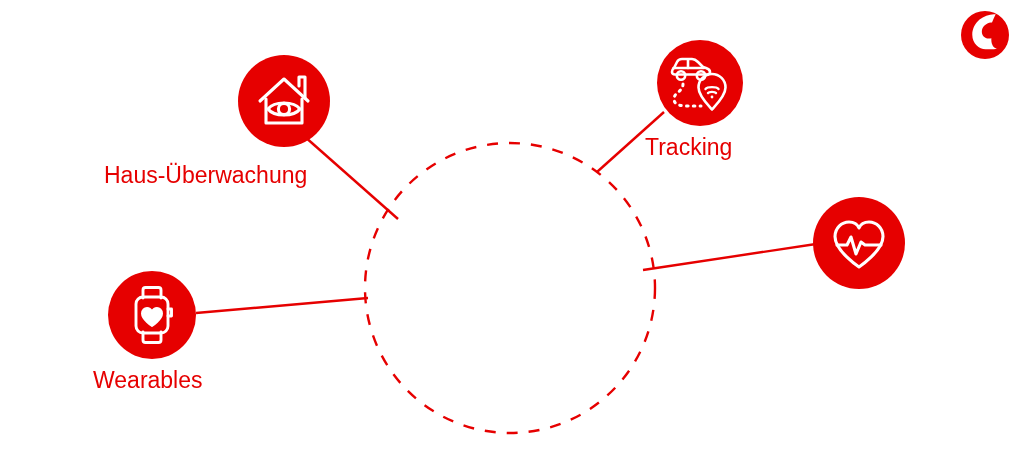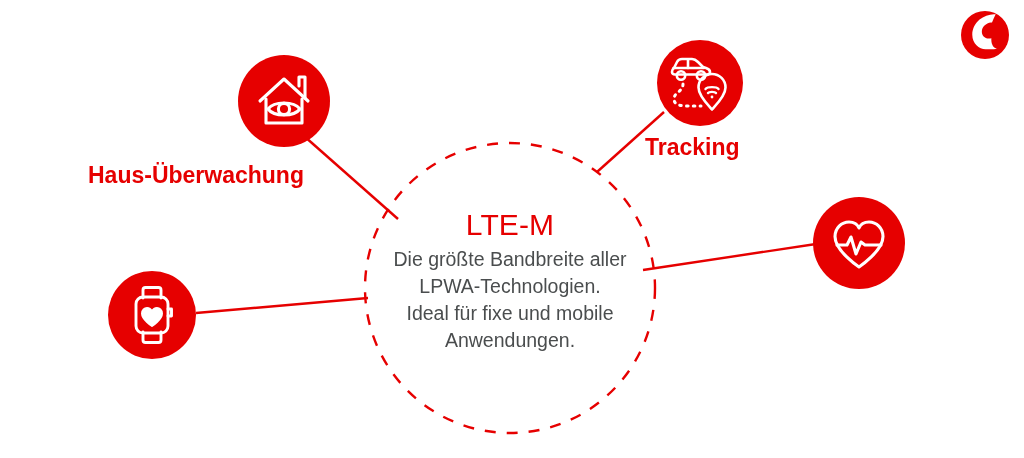--- a/index.html
+++ b/index.html
@@ -49,24 +49,24 @@
     font-weight: 400;
     margin: 0;
   }
 
   
   .node-label {
     position: absolute;
     color: #e60000;
     font-size: 23px;
     line-height: 28px;
-    font-weight: 700;
+    font-weight: 400;
     white-space: nowrap;
   }
-  #label-haus      { left: 88px;  top: 161px; }
+  #label-haus      { left: 104px;  top: 161px; }
   #label-tracking  { left: 645px; top: 133px; }
   #label-patienten { left: 723px; top: 293px; }
   #label-wearables { left: 93px;  top: 366px; }
 
   
   .node-circle {
     position: absolute;
     border-radius: 50%;
     background: #e60000;
   }
@@ -171,29 +171,21 @@
         <path d="M35,61 L35,69 C35,70.5 36,71.5 37.5,71.5 L50.5,71.5 C52,71.5 53,70.5 53,69 L53,61"></path>
 
         <rect x="28" y="26" width="32" height="36" rx="7" ry="7"></rect>
 
         <path d="M60,38 L63.5,38 L63.5,45 L60,45"></path>
 
         <path d="M44,55 C44,55 34,48.5 34,42.5 C34,39 36.5,37 39,37 C41,37 43,38.5 44,40.5 C45,38.5 47,37 49,37 C51.5,37 54,39 54,42.5 C54,48.5 44,55 44,55 Z" fill="#ffffff" stroke="#ffffff" stroke-width="2"></path>
       </g>
     </svg>
   </div>
+  <div class="node-label" id="label-wearables">Wearables</div>
 
-  <div class="hub-text">
-    <div class="hub-title">LTE-M</div>
-    <div class="hub-desc">
-      <div>Die größte Bandbreite aller</div>
-      <div>LPWA-Technologien.</div>
-      <div>Ideal für fixe und mobile</div>
-      <div>Anwendungen.</div>
-    </div>
-  </div>
 
   <svg id="vodafone-logo" viewBox="0 0 48 48">
     <circle cx="24" cy="24" r="24" fill="#e60000"></circle>
     <path d="M24.6,38.2 c-6.5,0.02 -13.3,-5.5 -13.33,-14.5 c-0.02,-5.95 3.18,-11.68 7.27,-15.08 c3.99,-3.31 9.46,-5.44 14.42,-5.46 c0.64,0 1.31,0.05 1.72,0.19 c-1.36,2.81 -2.47,5.25 -3.68,8.09 c-0.36,0.01 -0.72,0.02 -1.08,0.05 c-4.93,0.52 -9.05,4.45 -9.09,9.07 c-0.03,3.86 2.6,7.06 6.96,7.06 c0.94,0 1.93,-0.18 2.58,-0.45 c-0.03,0.4 -0.05,0.81 -0.05,1.22 c0,5.5 2.44,8.4 5.6,9.29 c-0.92,0.3 -1.94,0.52 -3.02,0.53 z" fill="#ffffff"></path>
   </svg>
 
 </div>
 
 </body></html>

